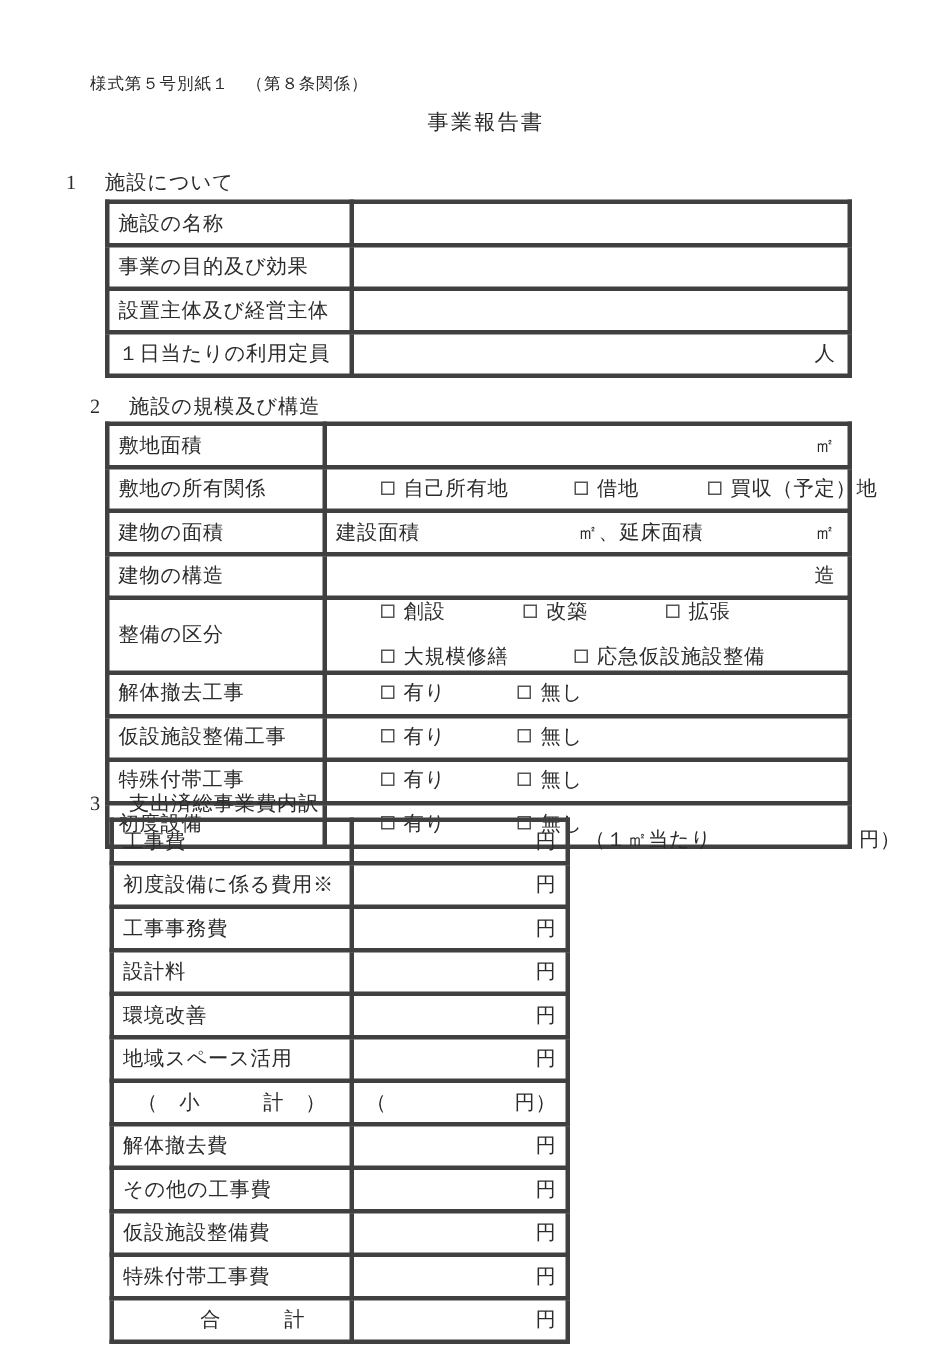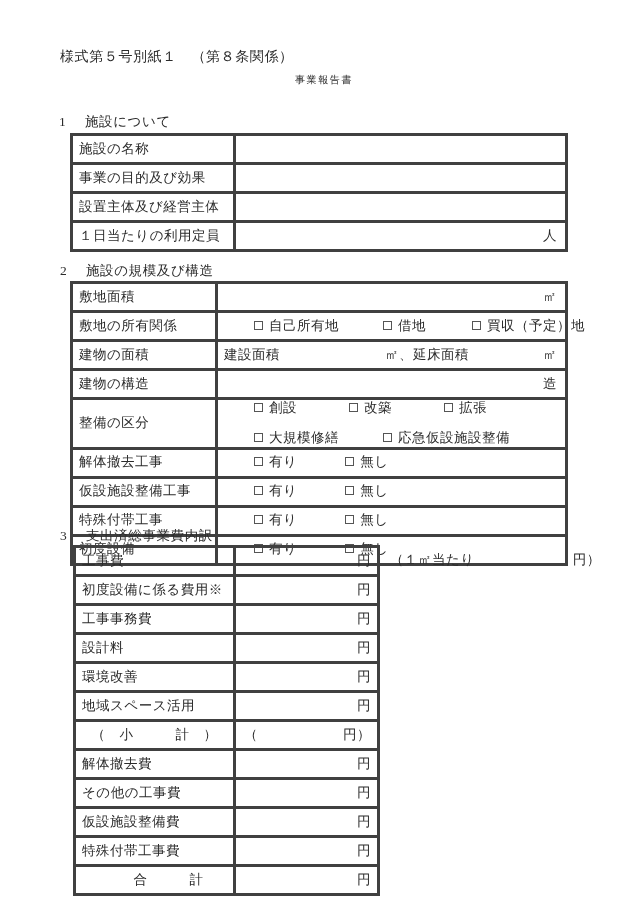--- a/index.html
+++ b/index.html
@@ -21,31 +21,31 @@
     width: 630px;
     height: 903px;
     overflow: hidden;
   }
 
   
   .form-code {
     position: absolute;
     left: 60px;
     top: 48px;
-    font-size: 14px;
+    font-size: 11px;
     letter-spacing: 0.6px;
     white-space: pre;
   }
   .doc-title {
     position: absolute;
     left: 0;
     top: 73px;
     width: 630px;
     text-align: center;
-    font-size: 10px;
+    font-size: 14px;
     letter-spacing: 1.6px;
     padding-left: 18px;
     box-sizing: border-box;
   }
 
   
   .section-heading {
     position: absolute;
     font-size: 13.5px;
     letter-spacing: 0.6px;
@@ -136,21 +136,21 @@
   }
 </style>
 </head>
 <body>
 
 <div class="page">
 
   <div class="form-code">様式第５号別紙１　（第８条関係）</div>
   <div class="doc-title">事業報告書</div>
 
-  <div class="section-heading" style="left:59px; top:113px;"><span class="sec-num">1</span><span>施設について</span></div>
+  <div class="section-heading" style="left:44px; top:113px;"><span class="sec-num">1</span><span>施設について</span></div>
 
   <table class="form-table" id="table-facility">
     <tbody>
       <tr>
         <td class="label-cell">施設の名称</td>
         <td class="value-cell">
           <span></span>
           <span class="unit-right"></span>
         </td>
       </tr>

